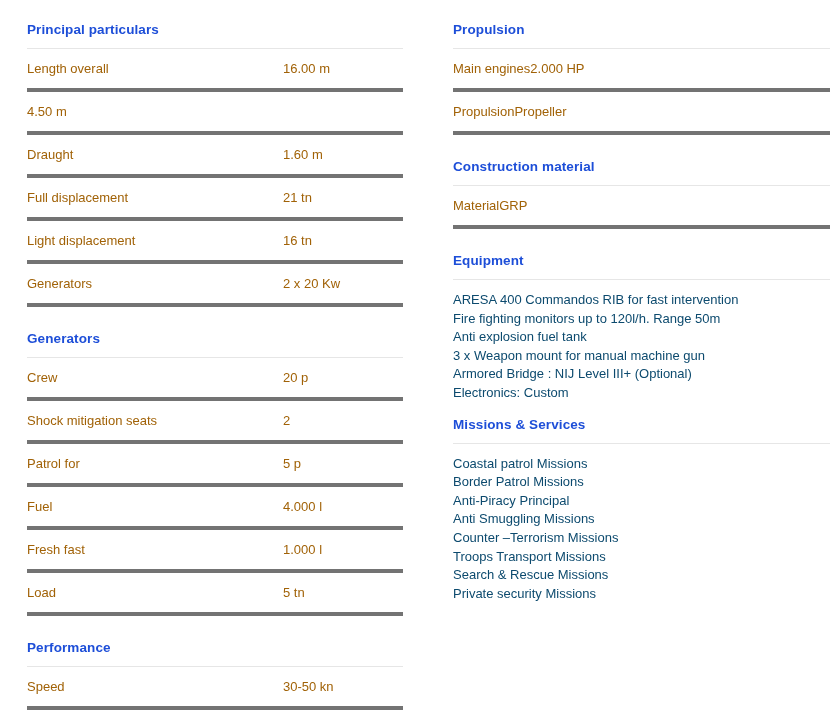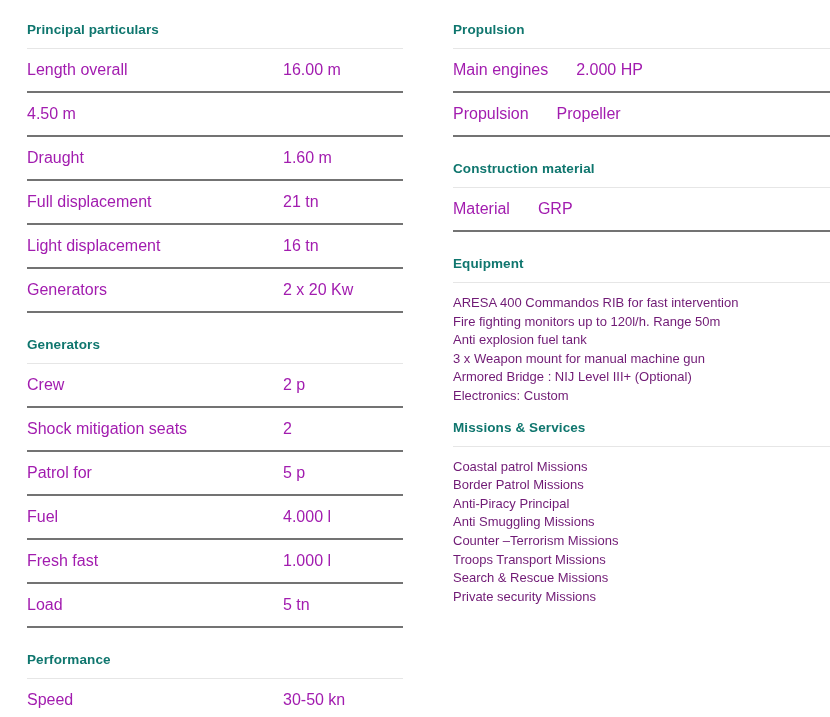--- a/index.html
+++ b/index.html
@@ -30,61 +30,60 @@
     padding-left: 27px;
     padding-right: 29px;
   }
   .col-right {
     width: 398px;
     padding-left: 21px;
   }
   .section-title {
     font-size: 13.5px;
     font-weight: bold;
-    color: #0f766e;
+    color: #1d4ed8;
     padding: 8px 0 11px 0;
     border-bottom: 1px solid #e6e6e6;
     letter-spacing: 0.1px;
   }
   .spec-row {
     display: flex;
-    border-bottom: 2px solid #737373;
+    border-bottom: 4px solid #737373;
     padding: 12px 0 12px 0;
-    font-size: 16px;
-    color: #a21caf;
+    font-size: 13px;
+    color: #a16207;
   }
   .spec-label {
     flex: 0 0 auto;
     width: 256px;
   }
   .spec-value {
     flex: 1 1 auto;
   }
   .col-right .spec-row {
     justify-content: flex-start;
   }
   .col-right .spec-label {
     width: auto;
   }
   .col-right .spec-value {
     flex: 0 0 auto;
     text-align: right;
-    margin-left: 28px;
   }
   .group {
     margin-bottom: 0;
   }
   .group + .group {
     margin-top: 16px;
   }
   .list-block {
     padding-top: 11px;
     line-height: 18.6px;
     font-size: 13px;
-    color: #701a75;
+    color: #0c4a6e;
   }
   .list-block div {
     white-space: nowrap;
   }
   .spacer-sm { height: 6px; }
 </style>
 </head>
 <body>
 
 <div class="page">
@@ -115,21 +114,21 @@
       <div class="spec-row">
         <div class="spec-label">Generators</div>
         <div class="spec-value">2 x 20 Kw</div>
       </div>
     </div>
 
     <div class="group">
       <div class="section-title">Generators</div>
       <div class="spec-row">
         <div class="spec-label">Crew</div>
-        <div class="spec-value">2 p</div>
+        <div class="spec-value">20 p</div>
       </div>
       <div class="spec-row">
         <div class="spec-label">Shock mitigation seats</div>
         <div class="spec-value">2</div>
       </div>
       <div class="spec-row">
         <div class="spec-label">Patrol for</div>
         <div class="spec-value">5 p</div>
       </div>
       <div class="spec-row">

